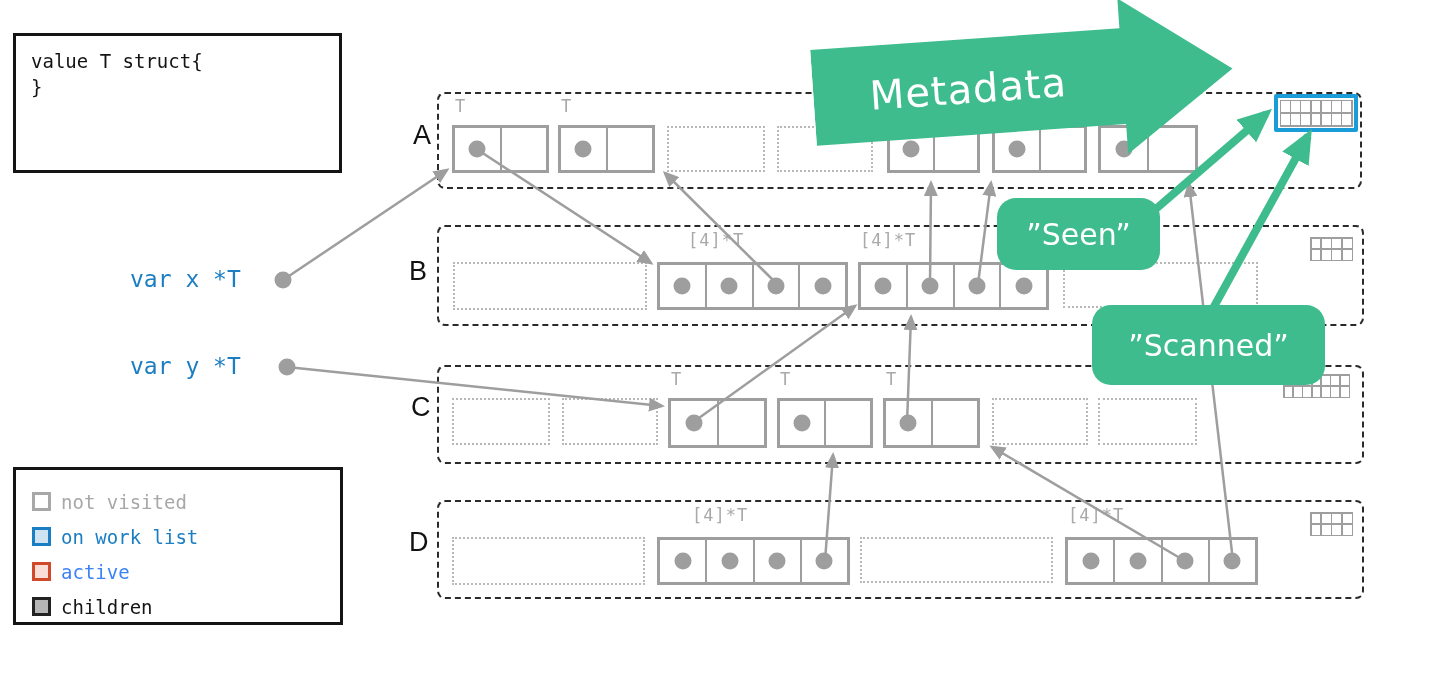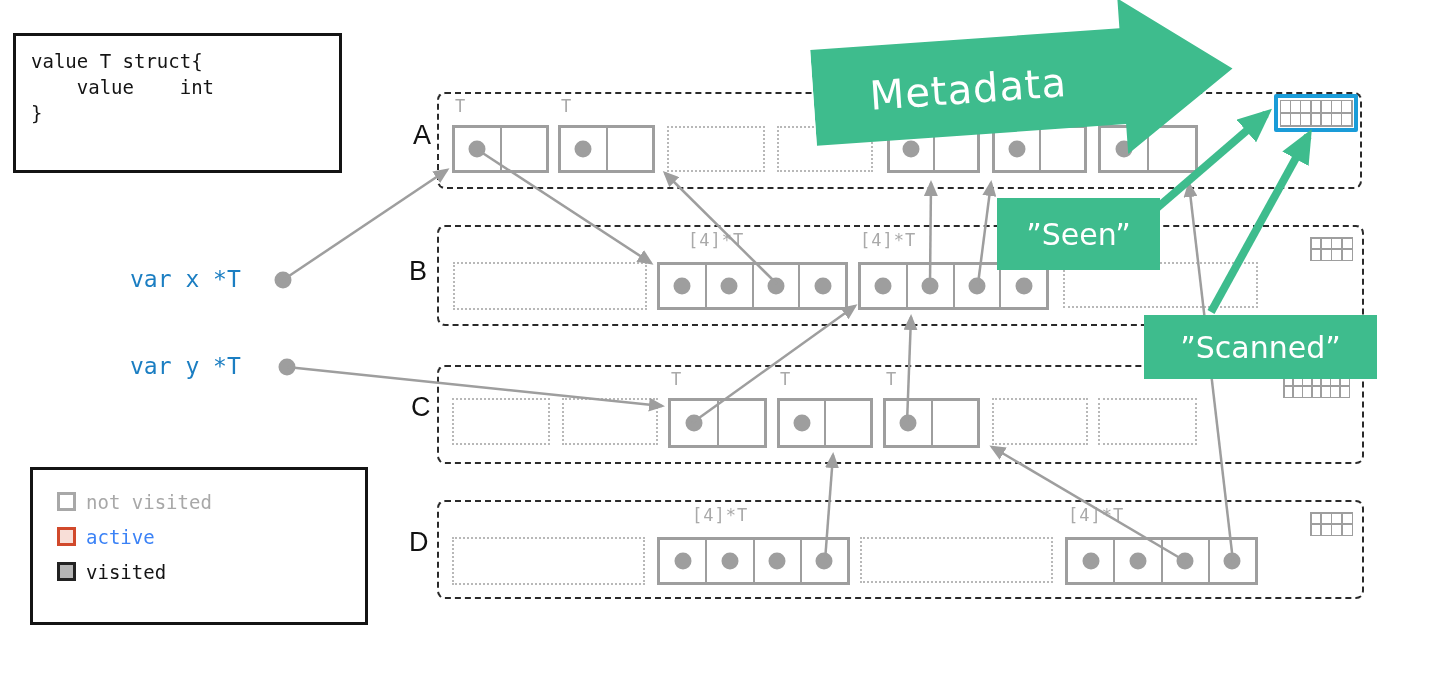--- a/index.html
+++ b/index.html
@@ -3,22 +3,22 @@
 <meta charset="utf-8">
 <style>
   html,body{margin:0;padding:0;background:#fff;}
   .stage{position:relative;width:1440px;height:675px;background:#fff;overflow:hidden;
          font-family:"Liberation Sans",sans-serif;}
 
   
   .code-box{position:absolute;left:13px;top:33px;width:308px;height:122px;
             border:3px solid #141414;background:#fff;padding:12px 0 0 15px;}
   .code-line{white-space:pre;font:19px/26px "DejaVu Sans Mono",monospace;color:#141414;}
-  .legend-box{position:absolute;left:30px;top:467px;width:308px;height:138px;
-              border:3px solid #141414;background:#fff;padding:14px 0 0 24px;}
+  .legend-box{position:absolute;left:13px;top:467px;width:308px;height:138px;
+              border:3px solid #141414;background:#fff;padding:14px 0 0 16px;}
   .legend-item{display:flex;align-items:center;height:35px;}
   .legend-sq{width:13px;height:13px;margin-right:10px;flex:none;}
   .sq-notvisited{border:3px solid #a8a8a8;background:#fff;}
   .sq-worklist{border:3px solid #1b7ec2;background:#cfe3f2;}
   .sq-active{border:3px solid #d1492b;background:#f8ded7;}
   .sq-visited{border:3px solid #222;background:#b5b5b5;}
   .legend-label{font:19px "DejaVu Sans Mono",monospace;}
   .c-gray{color:#a8a8a8;} .c-blue{color:#1b7ec2;} .c-red{color:#3b82f6;} .c-black{color:#141414;}
 
   
@@ -54,52 +54,55 @@
   .blue-wrap .grid-icon{position:relative;width:70px;height:24px;}
   .gi-b{left:1310px;top:237px;width:40px;height:21px;}
   .gi-c{left:1283px;top:374px;width:64px;height:21px;}
   .gi-d{left:1310px;top:512px;width:40px;height:21px;}
 
   
   .overlay{position:absolute;left:0;top:0;width:1440px;height:675px;pointer-events:none;z-index:5;}
 
   
   .green-label{position:absolute;background:#3ebc8d;color:#fff;display:flex;align-items:center;
-               justify-content:center;font:30px "DejaVu Sans",sans-serif;z-index:6;}
+               justify-content:center;font:30px "DejaVu Sans",sans-serif;z-index:6;border-radius:19px;}
   .seen-box{left:997px;top:198px;width:163px;height:72px;}
-  .scanned-box{left:1144px;top:305px;width:233px;height:64px;margin-top:10px;}
+  .scanned-box{left:1092px;top:305px;width:233px;height:80px;}
   .metadata-arrow{position:absolute;left:813px;top:3px;width:425px;height:160px;
                   transform:rotate(-4deg);z-index:6;}
   .metadata-text{position:absolute;left:0;top:36px;width:310px;height:92px;display:flex;
                  align-items:center;justify-content:center;color:#fff;
                  font:40px "DejaVu Sans",sans-serif;letter-spacing:1px;}
 </style>
 </head>
 <body>
 
 <div class="stage">
 
   <div class="code-box">
     <div class="code-line">value T struct{</div>
-    <div class="code-line">    value    int</div>
     <div class="code-line">}</div>
   </div>
 
   <div class="legend-box">
     <div class="legend-item">
       <span class="legend-sq sq-notvisited"></span>
       <span class="legend-label c-gray">not visited</span>
     </div>
     <div class="legend-item">
+      <span class="legend-sq sq-worklist"></span>
+      <span class="legend-label c-blue">on work list</span>
+    </div>
+    <div class="legend-item">
       <span class="legend-sq sq-active"></span>
       <span class="legend-label c-red">active</span>
     </div>
     <div class="legend-item">
       <span class="legend-sq sq-visited"></span>
-      <span class="legend-label c-black">visited</span>
+      <span class="legend-label c-black">children</span>
     </div>
   </div>
 
   <div class="var var-x">var x *T</div>
   <div class="var var-y">var y *T</div>
 
   <div class="row-label lab-a">A</div>
   <div class="row-label lab-b">B</div>
   <div class="row-label lab-c">C</div>
   <div class="row-label lab-d">D</div>

